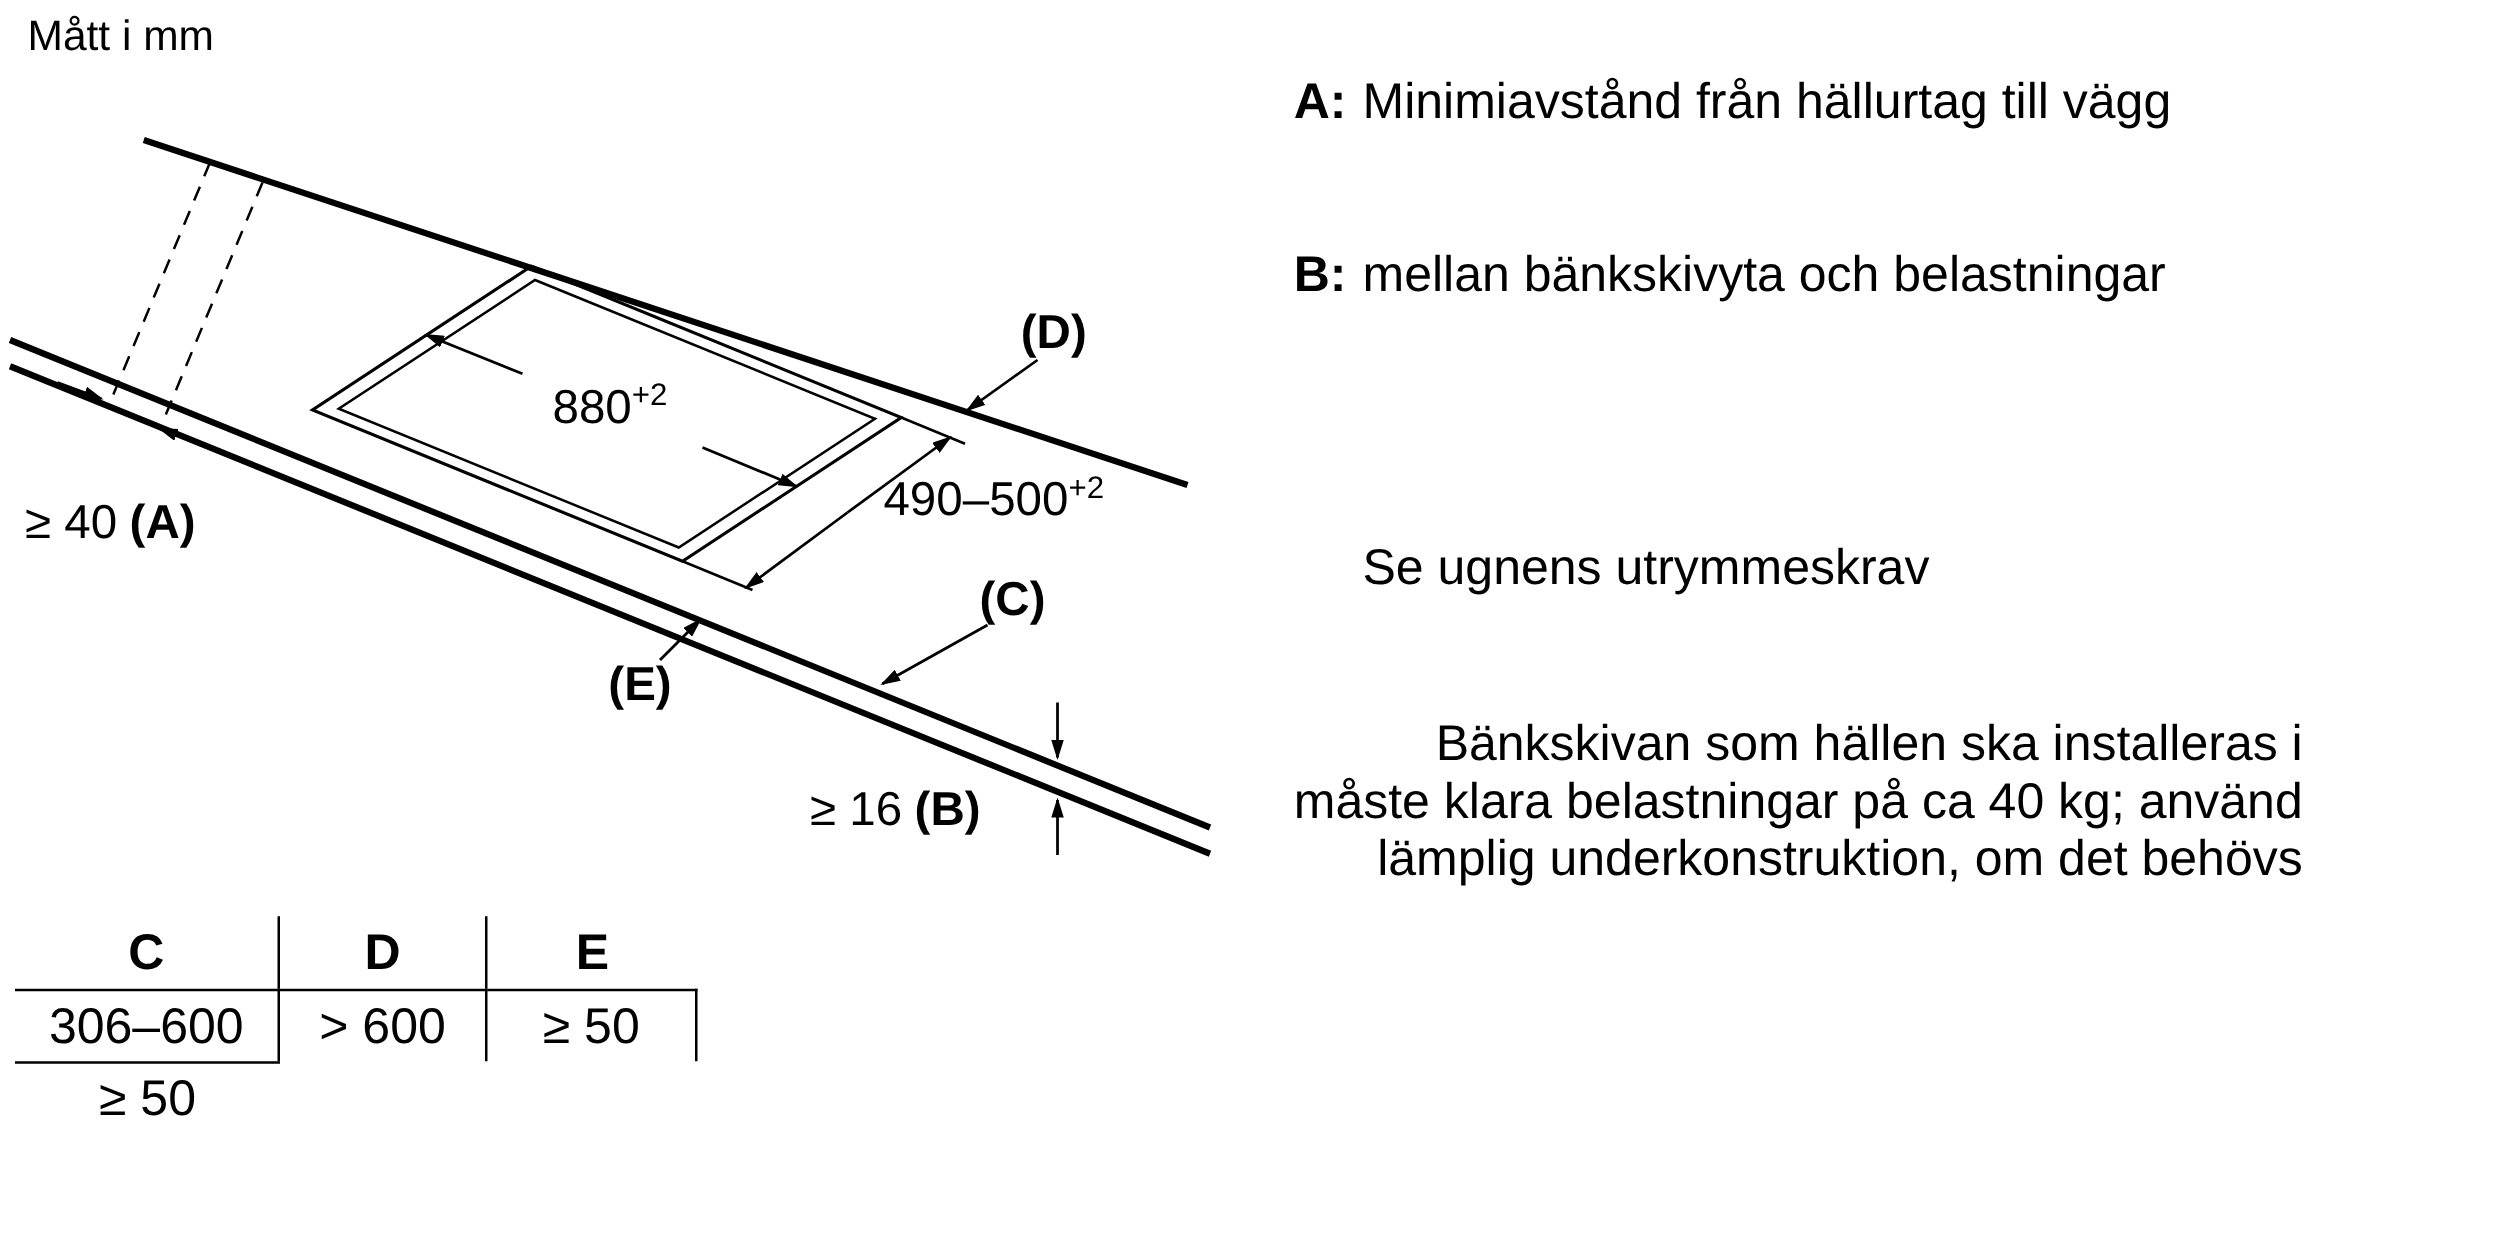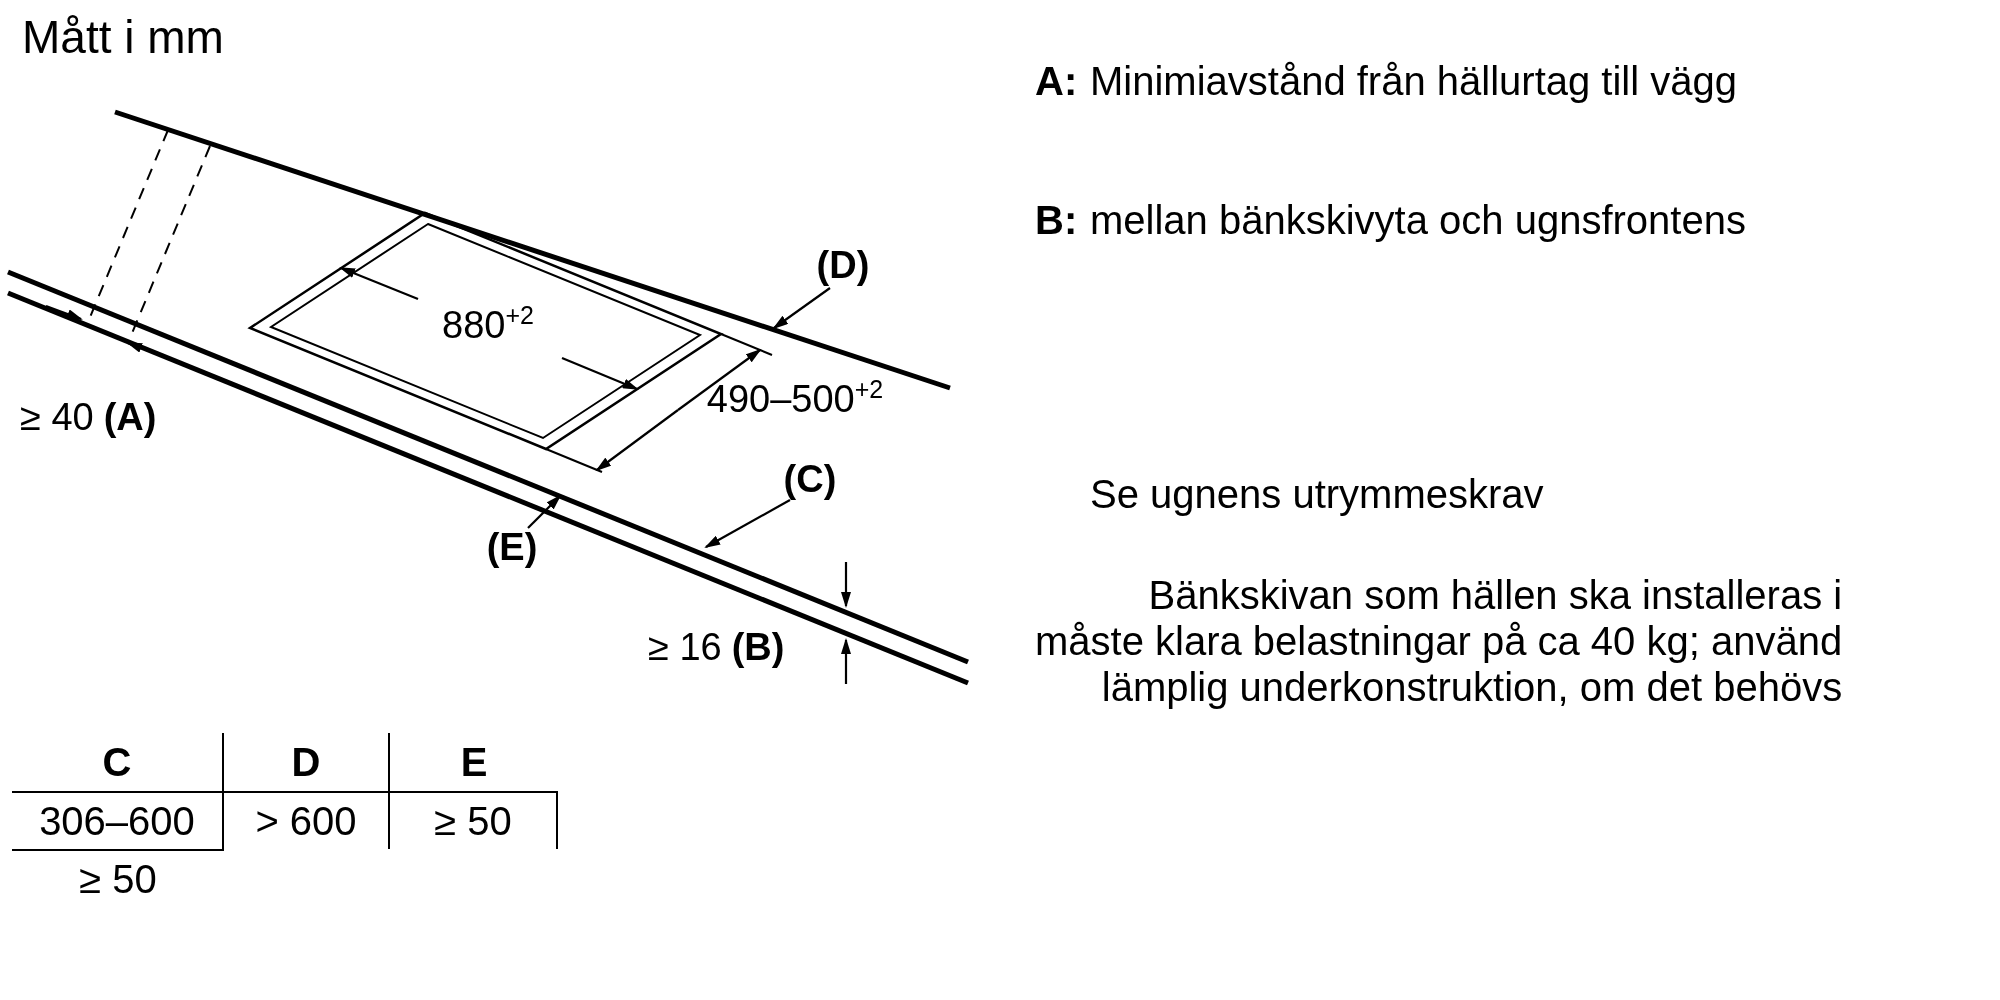--- a/index.html
+++ b/index.html
@@ -2,21 +2,21 @@
 <html><head>
 <meta charset="utf-8">
 <style>
   html,body { margin:0; padding:0; }
   body {
     width:2000px; height:1000px;
     background:#ffffff; color:#000000;
     font-family:"Liberation Sans", sans-serif;
     position:relative; overflow:hidden;
   }
-  .title { position:absolute; left:22px; top:10px; font-size:46px; }
+  .title { position:absolute; left:22px; top:10px; font-size:34px; }
   .diagram { position:absolute; left:0; top:60px; }
   .diagram text { font-family:"Liberation Sans", sans-serif; font-size:38px; fill:#000; }
   .spec-table {
     position:absolute; left:12px; top:733px;
     display:grid; grid-template-columns:212px 166px 168px;
     font-size:40px;
   }
   .spec-table .cell { display:flex; align-items:center; justify-content:center; height:56px; }
   .spec-table .head { font-weight:bold; height:58px; }
   .bdr { border-right:2px solid #000; }
@@ -96,23 +96,23 @@
 <div class="note flex" style="left:1035px; top:58px;">
   <div class="lbl">A:</div>
   <div>
     <div>Minimiavstånd från hällurtag till vägg</div>
   </div>
 </div>
 
 <div class="note flex" style="left:1035px; top:197px;">
   <div class="lbl">B:</div>
   <div>
-    <div>mellan bänkskivyta och ugnsfrontens</div>
+    <div>mellan bänkskivyta och belastningar</div>
   </div>
 </div>
 
-<div class="note" style="left:1090px; top:431px;margin-top:40px;">Se ugnens utrymmeskrav</div>
+<div class="note" style="left:1090px; top:431px;">Se ugnens utrymmeskrav</div>
 
 <div class="note" style="left:1035px; top:572px;text-align:right;">
   <div>Bänkskivan som hällen ska installeras i</div>
   <div>måste klara belastningar på ca 40 kg; använd</div>
   <div>lämplig underkonstruktion, om det behövs</div>
 </div>
 
 </body></html>

